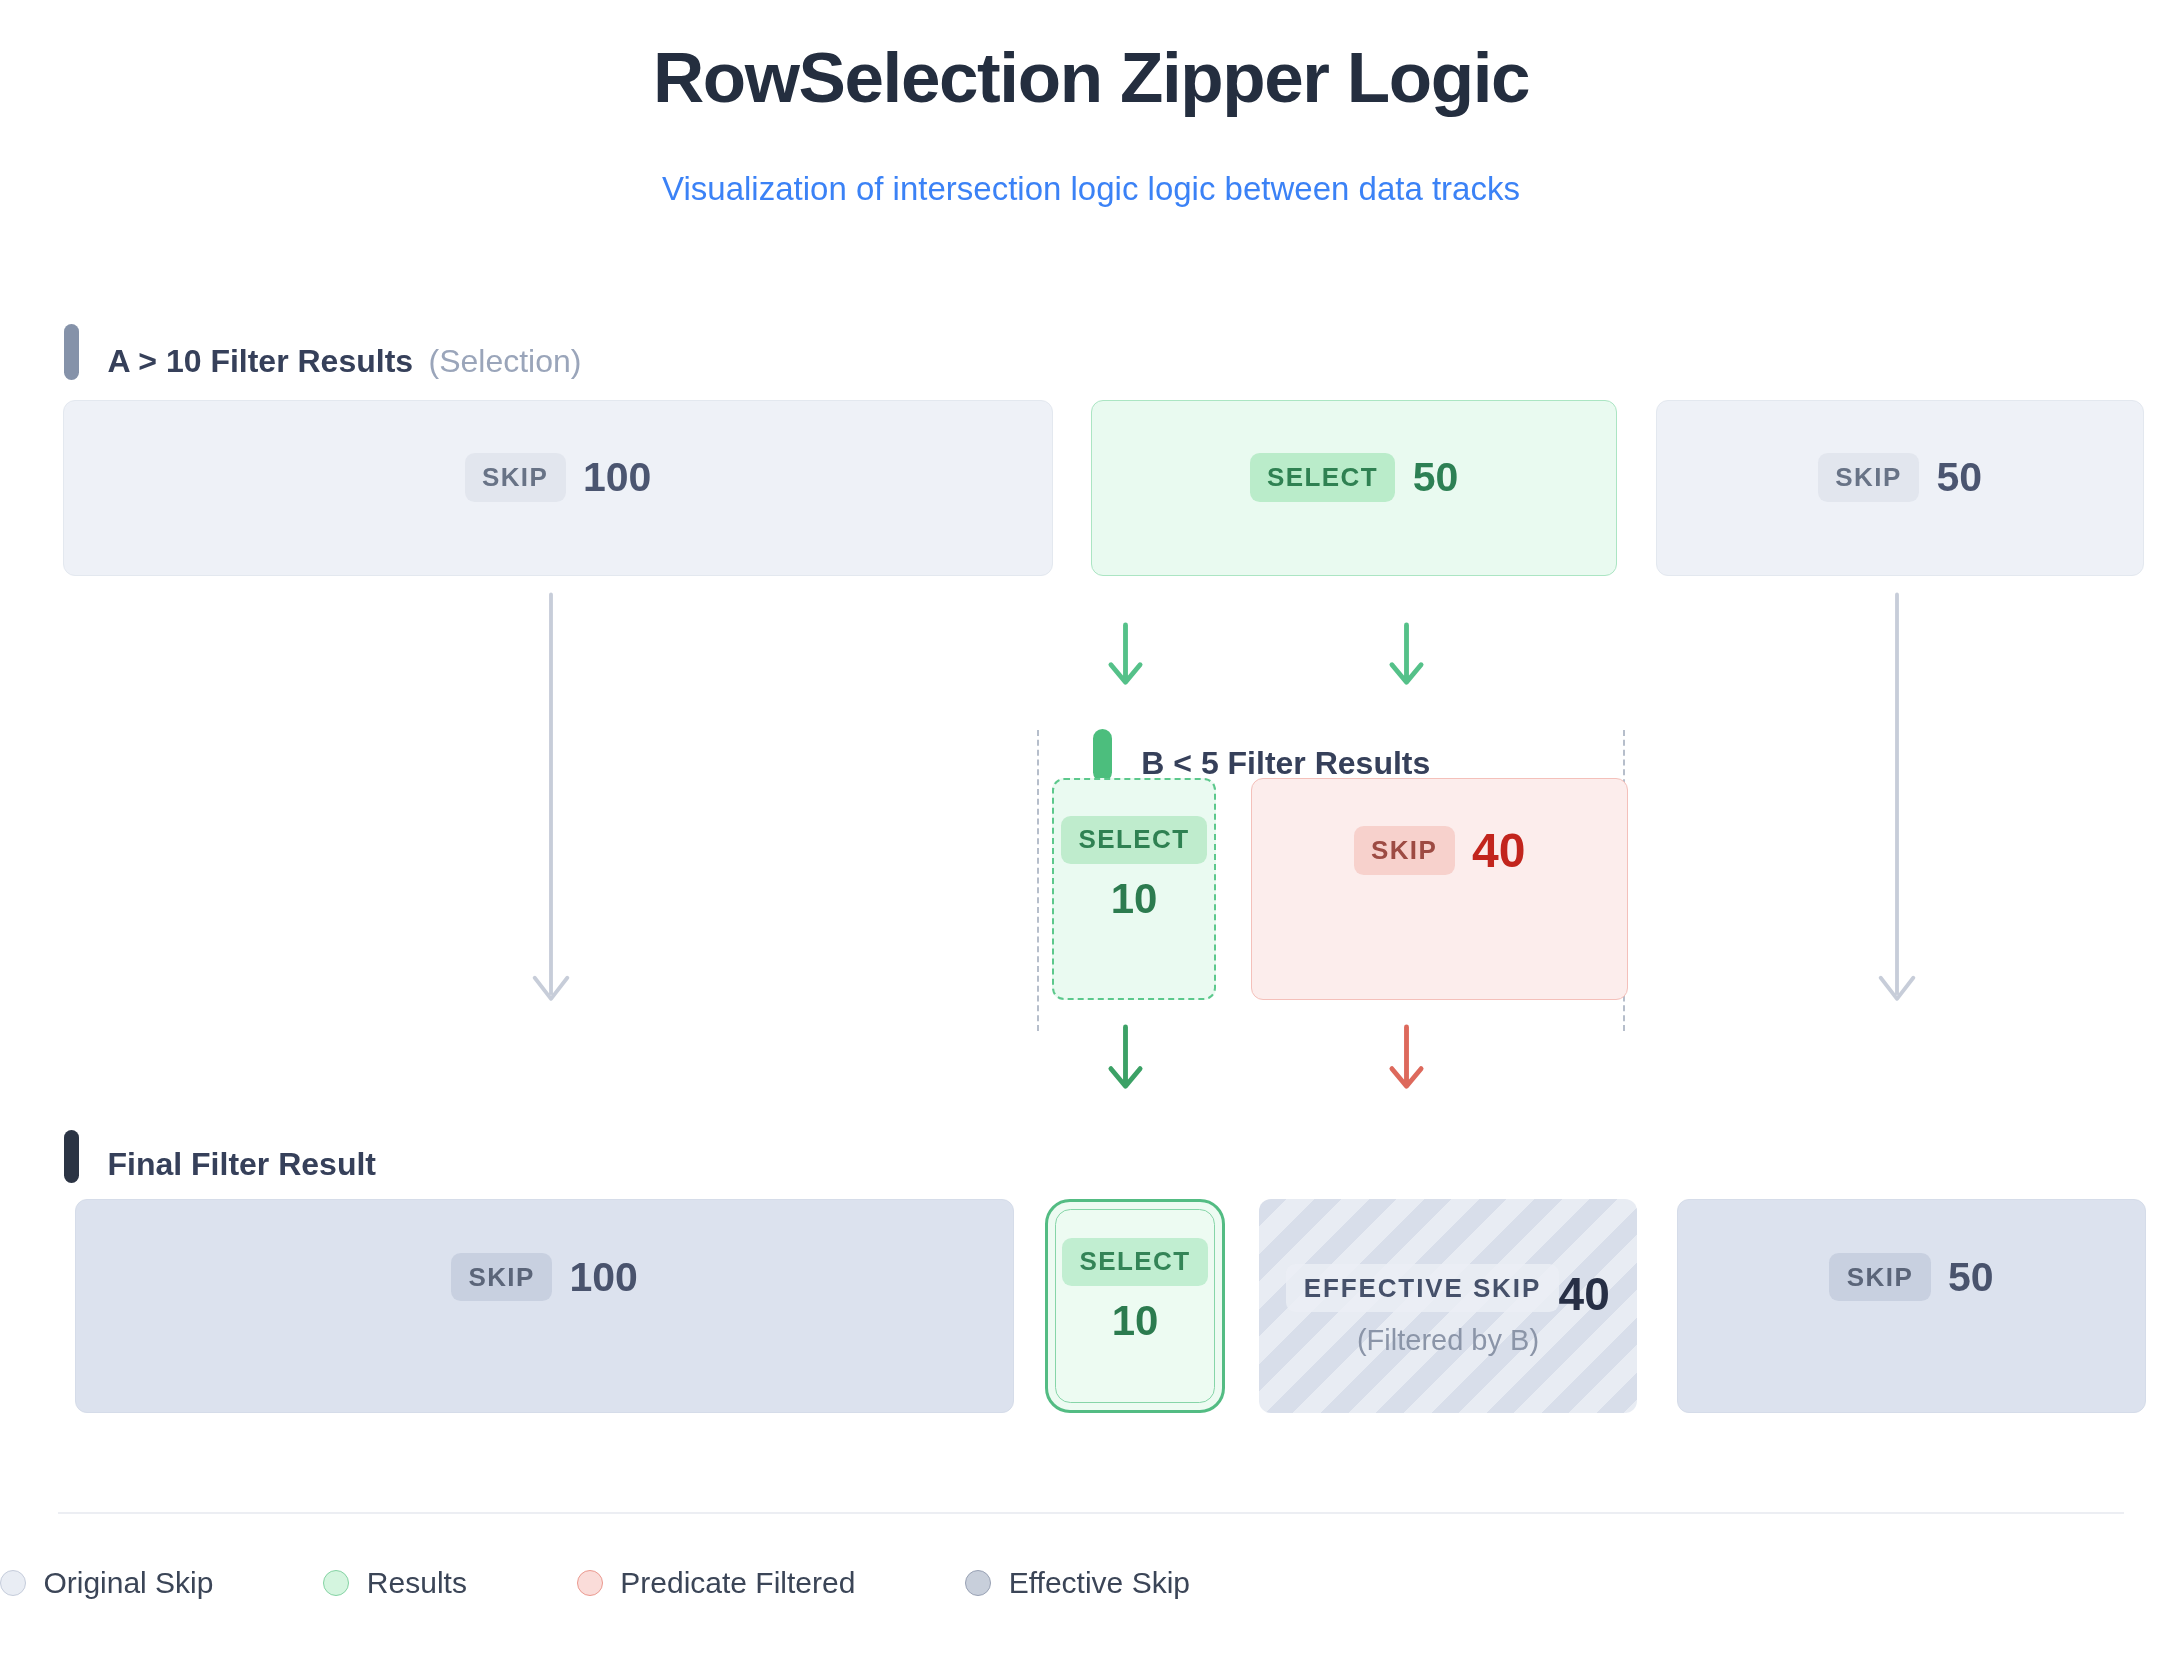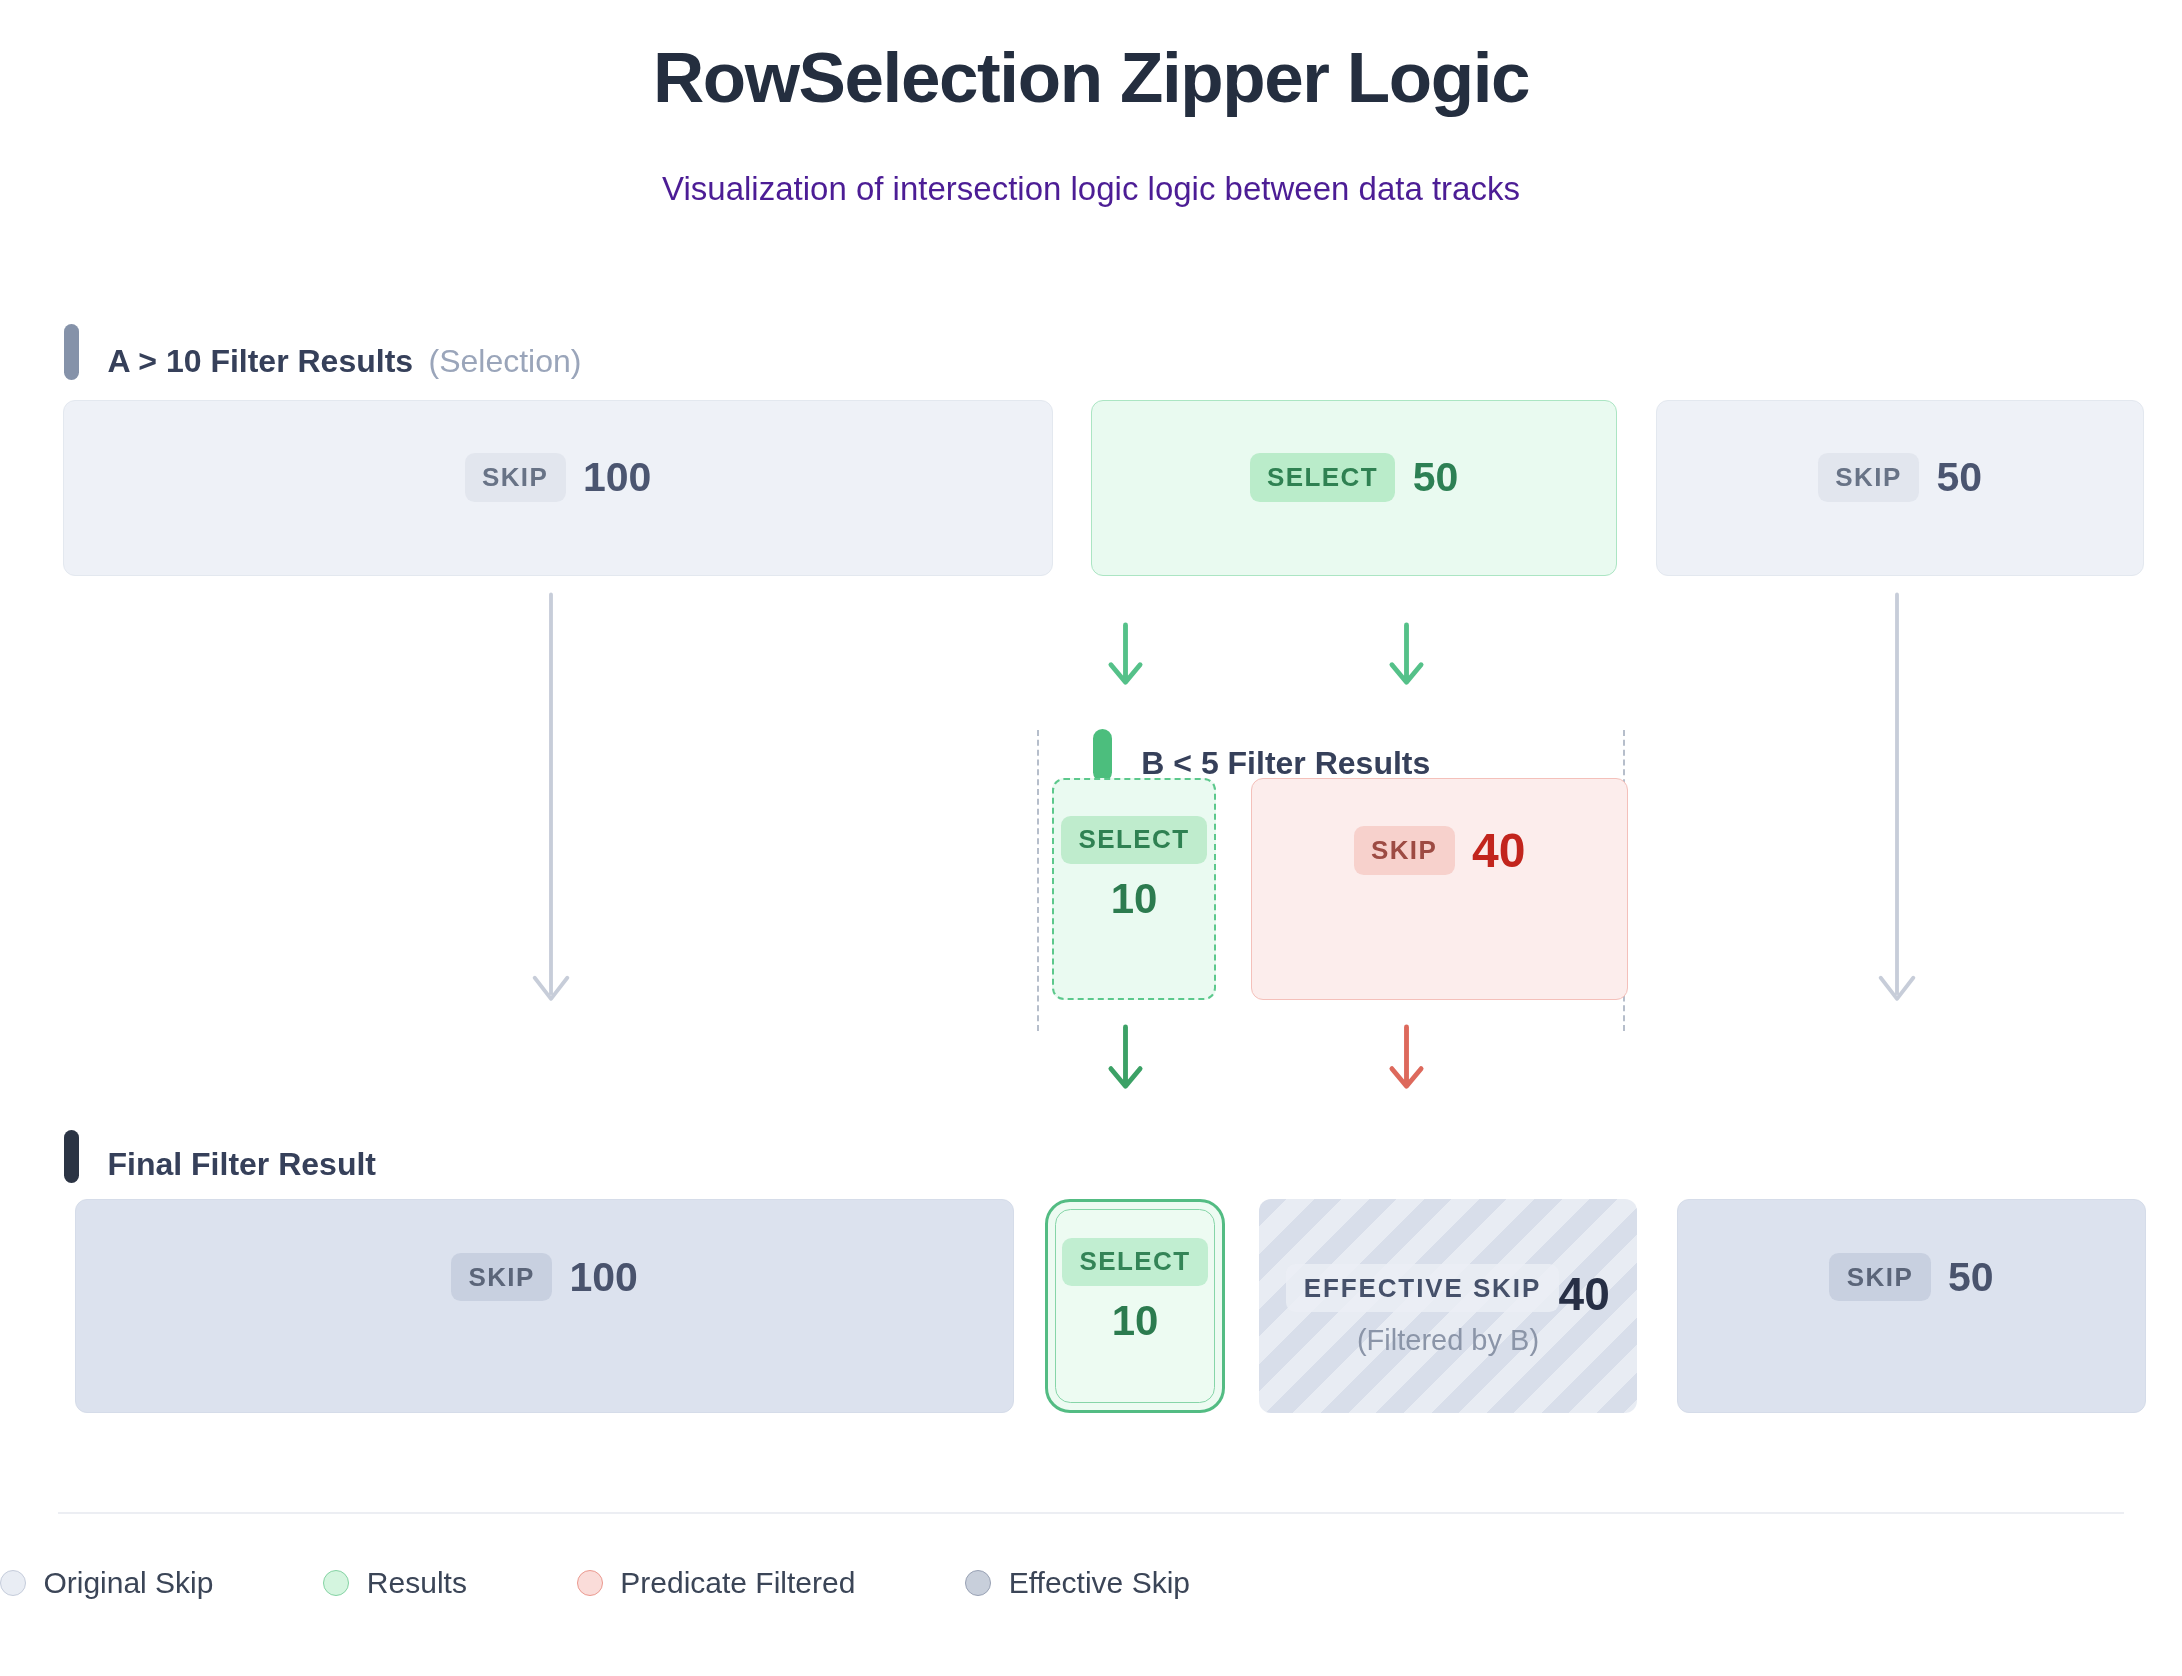--- a/index.html
+++ b/index.html
@@ -7,21 +7,21 @@
     position:relative;width:2182px;height:1676px;background:#ffffff;
     font-family:"Liberation Sans",sans-serif;overflow:hidden;
   }
   
   .title{
     position:absolute;top:37px;left:0;right:0;text-align:center;
     font-size:71px;font-weight:800;letter-spacing:-1.4px;color:#242e3f;
   }
   .subtitle{
     position:absolute;top:170px;left:0;right:0;text-align:center;
-    font-size:33px;font-weight:400;color:#4c1d95;
+    font-size:33px;font-weight:400;color:#3b82f6;
   }
   
   .track-header{position:absolute;display:flex;align-items:flex-end;}
   .marker{border-radius:8.7px;flex:none;}
   .marker.a{width:14.5px;height:56px;background:#8592a9;}
   .marker.b{width:19.3px;height:53px;background:#4cbe7d;border-radius:10.6px;}
   .marker.final{width:14.5px;height:53px;background:#2b3444;}
   .t-label{font-size:32px;font-weight:700;color:#36405a;margin-left:29px;white-space:nowrap;}
   .t-sub{font-size:32px;font-weight:400;color:#9aa5ba;margin-left:15.4px;white-space:nowrap;}
   

